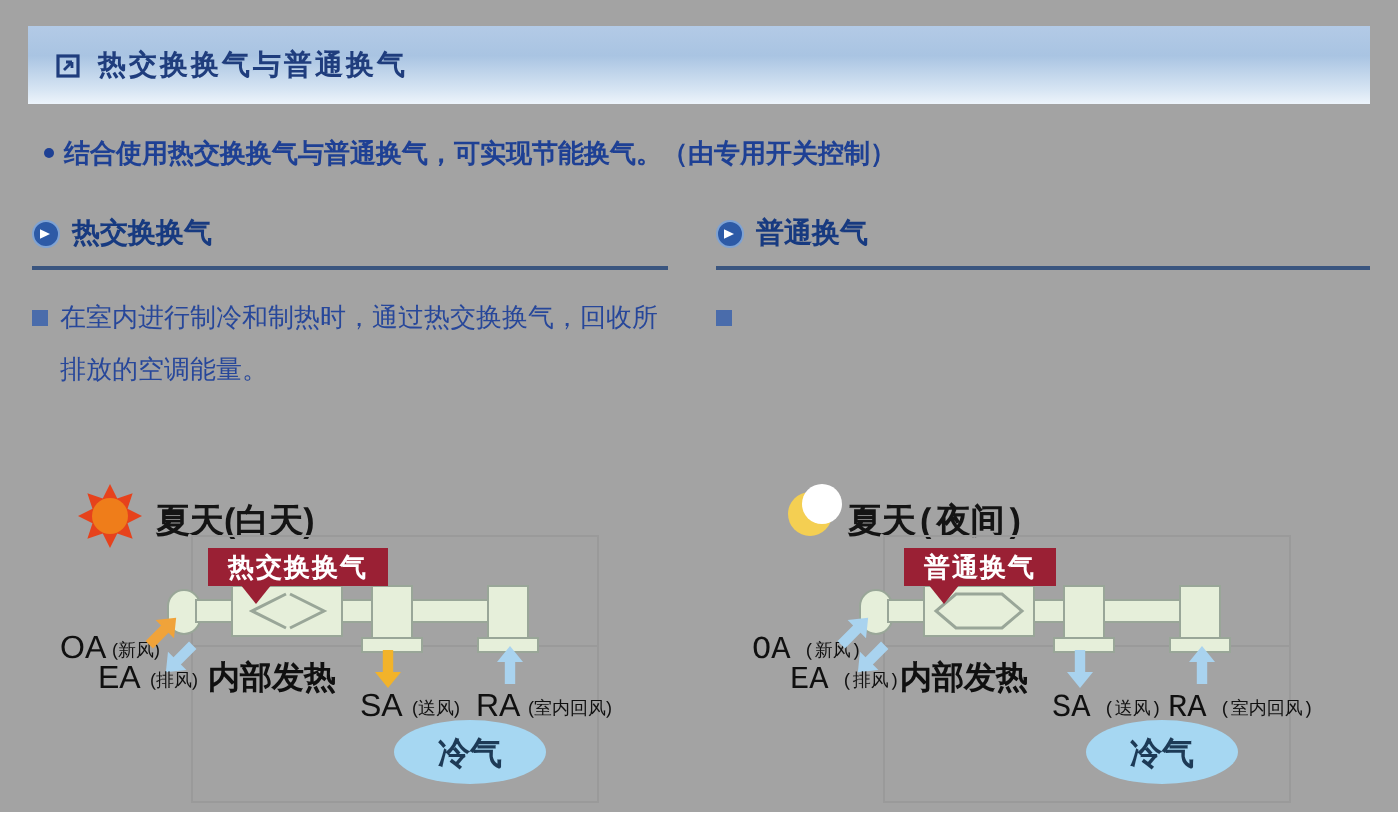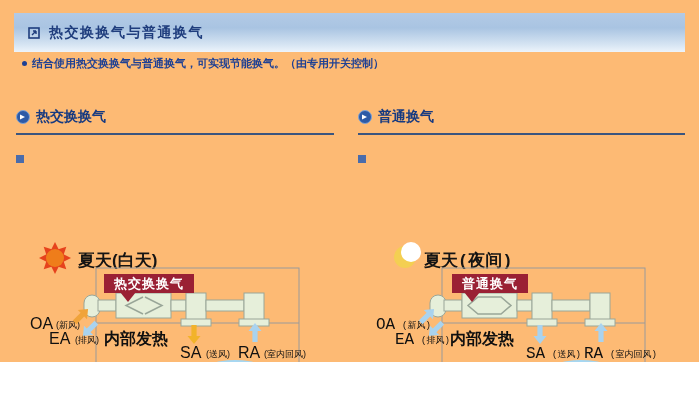--- a/index.html
+++ b/index.html
@@ -1,28 +1,28 @@
 <!DOCTYPE html>
 <html><head>
 <meta charset="utf-8">
 <style>
   html,body{margin:0;padding:0;background:#fff;}
-  .page{position:relative;width:699px;height:362px;background:#fdba74;overflow:hidden;
+  .page{position:relative;width:699px;height:406px;background:#a3a3a3;overflow:hidden;
         font-family:"Liberation Sans","DejaVu Sans",sans-serif;}
 
   
   .header-bar{position:absolute;left:14px;top:13px;width:671px;height:39px;
     background:linear-gradient(to bottom,#b3cae6 0%,#a9c4e2 38%,#d7e5f3 82%,#edf4fb 100%);
     display:flex;align-items:center;padding-left:14px;box-sizing:border-box;}
   .hdr-icon{width:12px;height:12px;margin-right:9px;display:inline-block;}
   .hdr-title{font-size:14px;font-weight:bold;color:#1f3d7d;letter-spacing:1.5px;}
 
   
-  .intro{position:absolute;left:22px;top:56px;width:660px;
-    font-size:11px;font-weight:bold;color:#1e4094;}
+  .intro{position:absolute;left:22px;top:68px;width:660px;
+    font-size:13px;font-weight:bold;color:#1e4094;}
   .intro .dot{display:inline-block;width:5px;height:5px;border-radius:50%;
     background:#1e4094;margin:0 5px 2px 0;vertical-align:middle;}
 
   
   .col{position:absolute;top:108px;}
   .col-left{left:16px;width:318px;}
   .col-right{left:358px;width:327px;}
   .sec-head{display:flex;align-items:center;gap:6px;
     font-size:14px;font-weight:bold;color:#173a80;}
   .sec-icon{width:14px;height:14px;display:inline-block;}
@@ -73,21 +73,21 @@
         <svg width="14" height="14" viewBox="0 0 14 14">
           <circle cx="7" cy="7" r="6.5" fill="#2d5aa6"></circle>
           <circle cx="7" cy="7" r="6.5" fill="none" stroke="#7fa3d4" stroke-width="1"></circle>
           <polygon points="4,4.6 9,7 4,9.4" fill="#ffffff"></polygon>
         </svg>
       </span>
       <span>热交换换气</span>
     </div>
     <div class="rule"></div>
     <p class="body-p">
-      <span class="sq"></span>
+      <span class="sq"></span><span>在室内进行制冷和制热时，通过热交换换气，回收所排放的空调能量。</span>
     </p>
   </div>
 
   <div class="col col-right">
     <div class="sec-head">
       <span class="sec-icon">
         <svg width="14" height="14" viewBox="0 0 14 14">
           <circle cx="7" cy="7" r="6.5" fill="#2d5aa6"></circle>
           <circle cx="7" cy="7" r="6.5" fill="none" stroke="#7fa3d4" stroke-width="1"></circle>
           <polygon points="4,4.6 9,7 4,9.4" fill="#ffffff"></polygon>

